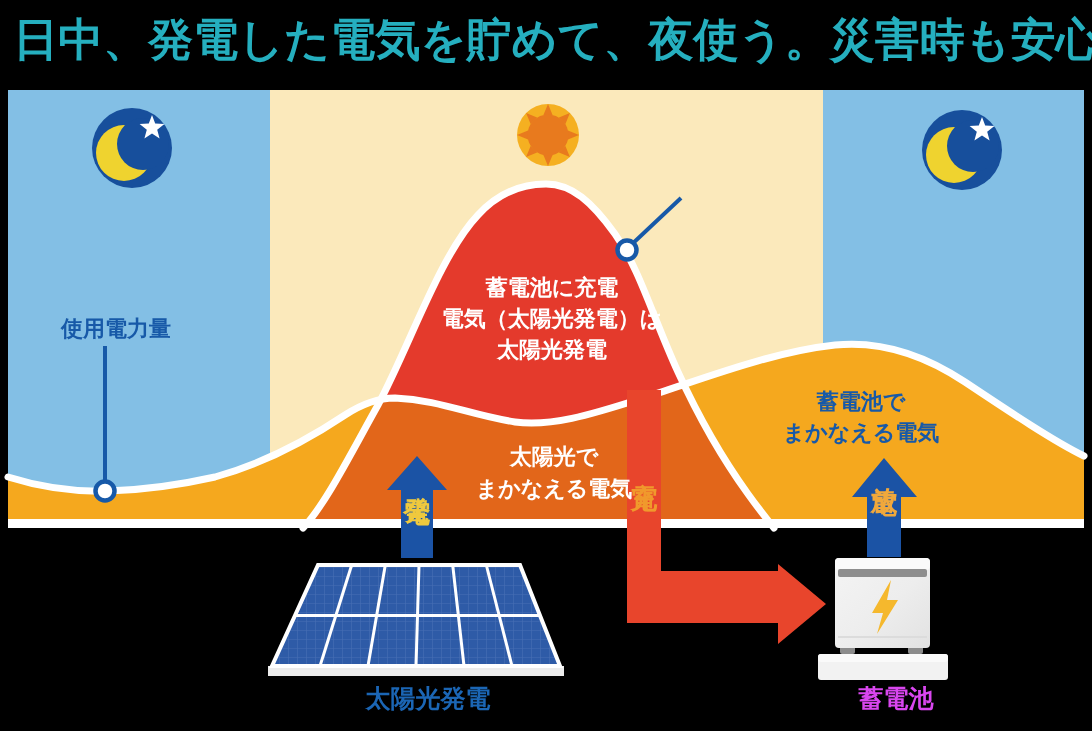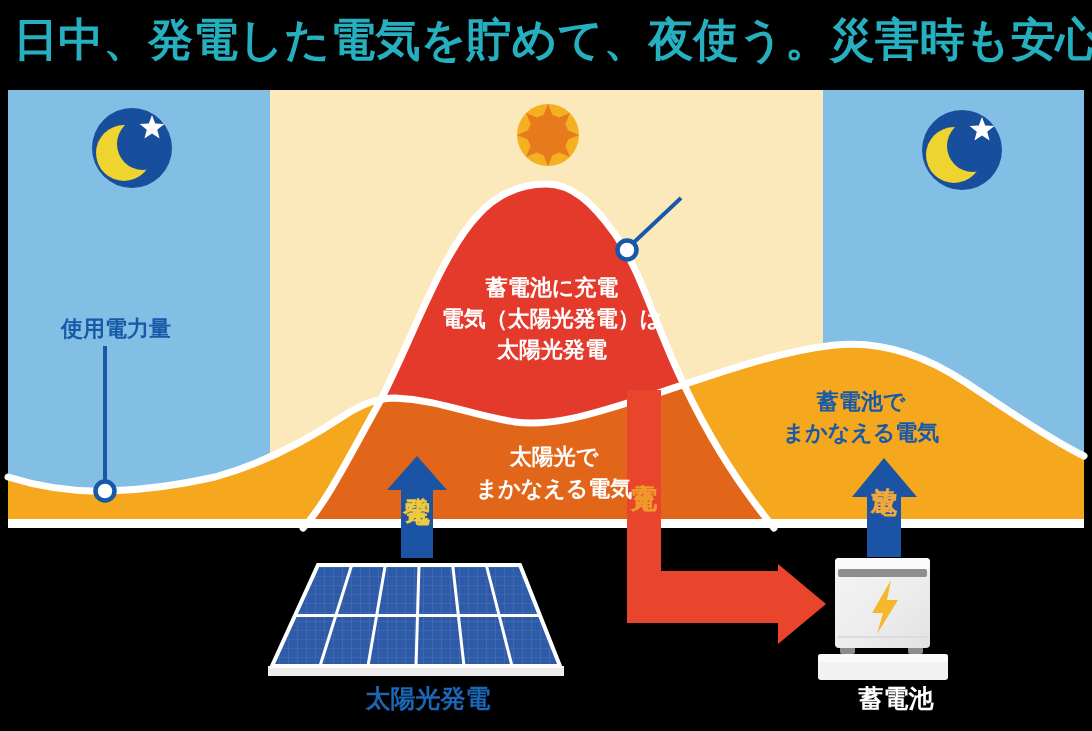--- a/index.html
+++ b/index.html
@@ -22,21 +22,21 @@
   }
   .usage-label{left:25px;top:314px;width:160px;font-size:22px;}
   .generation-label{left:581px;top:163px;font-size:23px;white-space:nowrap;}
   .surplus-label{left:391px;top:272px;width:300px;font-size:22px;line-height:31px;}
   .solar-covered-label{left:393px;top:441px;width:300px;font-size:22px;line-height:32px;}
   .battery-covered-label{left:700px;top:386px;width:300px;font-size:22px;line-height:31px;}
   .gen-arrow-text{left:401px;top:475px;color:#EFC93E;}
   .charge-arrow-text{left:628px;top:461px;color:#F0992C;}
   .discharge-arrow-text{left:868px;top:466px;color:#F0A83C;}
   .panel-label{left:317px;top:682px;width:200px;font-size:25px;color:#1B66B5;}
-  .battery-label{left:785px;top:682px;width:200px;font-size:25px;color:#ffffff;}
+  .battery-label{left:785px;top:682px;width:200px;font-size:25px;color:#d946ef;}
 </style>
 </head>
 <body>
 
 <div id="stage">
 
   <svg width="1092" height="731" viewBox="0 0 1092 731">
     <defs>
       <clipPath id="mclip">
         <path d="M 303 528 C 325 505 350 455 378 405 C 410 345 440 255 478 215 C 500 191 525 184 546 184 C 572 184 592 202 615 234 C 640 270 652 315 678 372 C 700 420 722 458 748 494 C 758 508 766 518 774 528 Z"></path>

